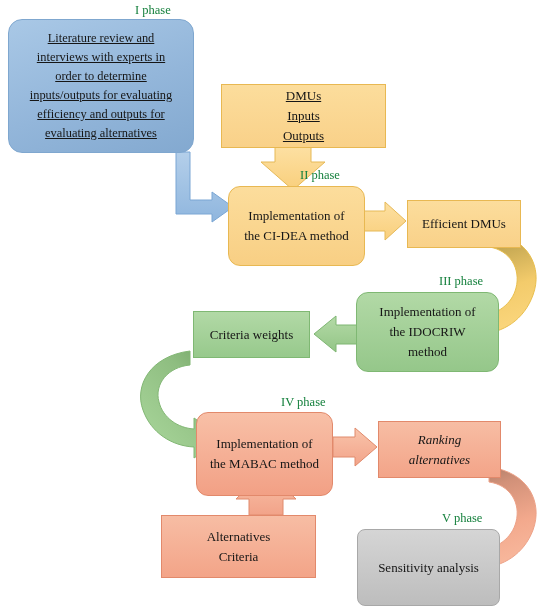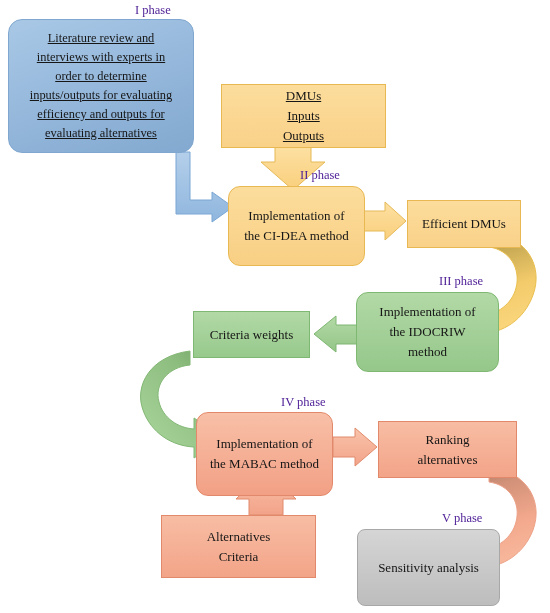--- a/index.html
+++ b/index.html
@@ -7,21 +7,21 @@
        font-family:"Liberation Serif","DejaVu Serif",serif;}
   #canvas{position:relative;width:550px;height:613px;}
   svg.layer{position:absolute;left:0;top:0;width:550px;height:613px;}
 
   .box{position:absolute;display:flex;flex-direction:column;
        align-items:center;justify-content:center;
        text-align:center;color:#161616;box-sizing:border-box;}
   .box .ln{display:block;line-height:1.52;white-space:nowrap;}
 
   
-  .phase{position:absolute;color:#4c1d95;font-size:12.5px;
+  .phase{position:absolute;color:#15803d;font-size:12.5px;
          white-space:nowrap;line-height:1;font-family:Liberation Serif, serif;}
 
   
   .b-blue{background:linear-gradient(160deg,#a9c8e6 0%,#93b6da 55%,#83a9d0 100%);
           border:1px solid #7fa7cf;border-radius:14px;}
   .b-yellow{background:linear-gradient(180deg,#fcdd9c 0%,#f9d189 100%);
             border:1px solid #e8b852;}
   .b-yellow-r{background:linear-gradient(180deg,#fcdd9c 0%,#f8cf84 100%);
               border:1px solid #e8b852;border-radius:12px;}
   .b-green{background:linear-gradient(180deg,#b2d9a6 0%,#97c98c 100%);
@@ -173,21 +173,21 @@
 
   <div class="box b-green" style="left:193px;top:311px;width:117px;height:47px;font-size:13px;">
     <span class="ln">Criteria weights</span>
   </div>
 
   <div class="box b-orange-r" style="left:196px;top:412px;width:137px;height:84px;font-size:13px;">
     <span class="ln">Implementation of</span>
     <span class="ln">the MABAC method</span>
   </div>
 
-  <div class="box b-orange" style="left:378px;top:421px;width:139px;height:57px;font-size:13px;">
+  <div class="box b-orange" style="left:378px;top:421px;width:123px;height:57px;font-size:13px;font-style:italic;">
     <span class="ln">Ranking</span>
     <span class="ln">alternatives</span>
   </div>
 
   <div class="box b-orange" style="left:161px;top:515px;width:155px;height:63px;font-size:13px;">
     <span class="ln">Alternatives</span>
     <span class="ln">Criteria</span>
   </div>
 
   <div class="box b-gray" style="left:357px;top:529px;width:143px;height:77px;font-size:13px;">

